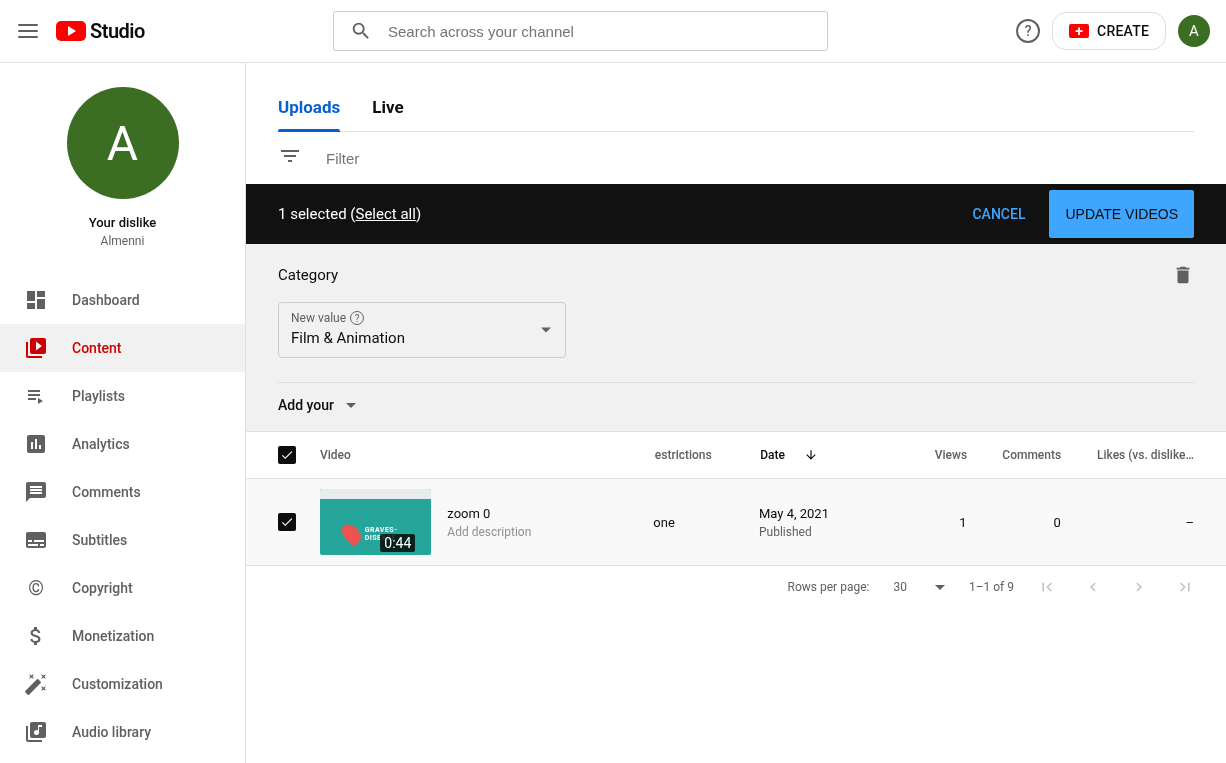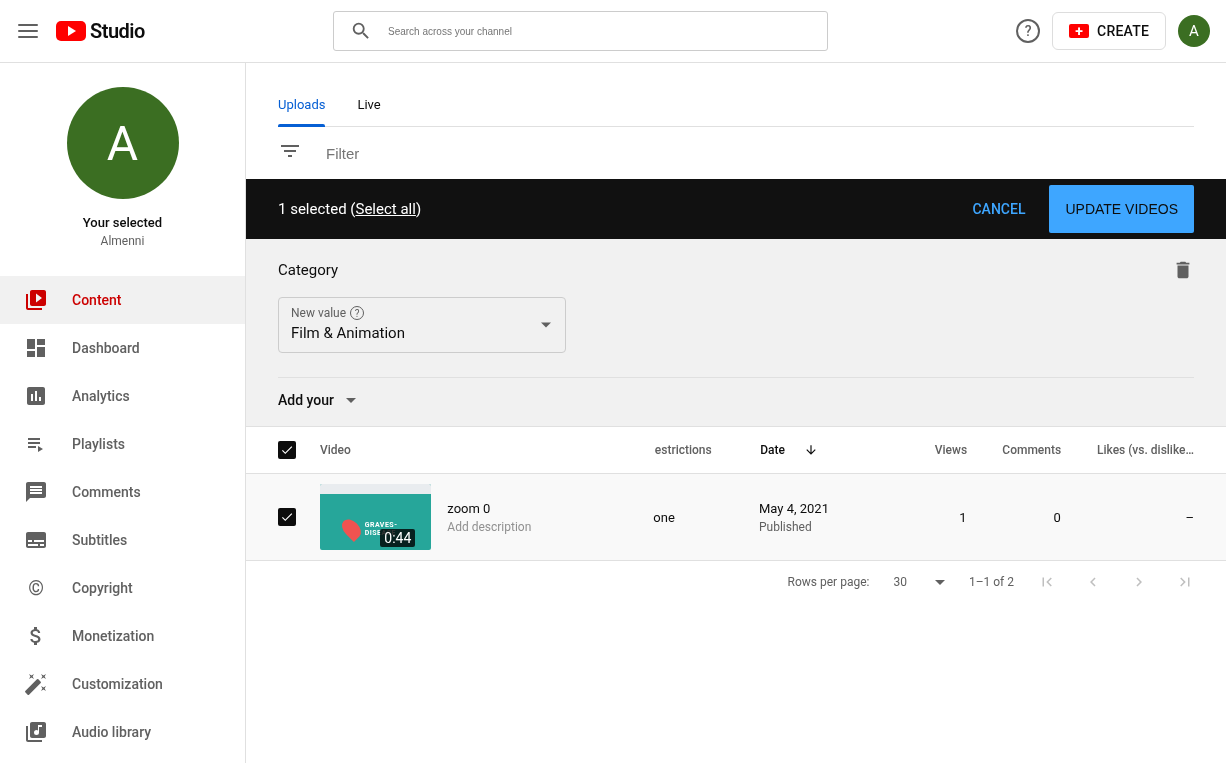--- a/index.html
+++ b/index.html
@@ -8,24 +8,24 @@
 
 .header { height: 63px; border-bottom: 1px solid #e0e0e0; display: flex; align-items: center; padding: 0 16px; gap: 16px; }
 .hamburger { width: 24px; height: 24px; display: flex; flex-direction: column; justify-content: center; gap: 4px; cursor: pointer; padding: 2px; }
 .hamburger span { height: 2px; background: #606060; border-radius: 1px; }
 .logo { display: flex; align-items: center; gap: 4px; }
 .yt-icon { width: 30px; height: 20px; background: #ff0000; border-radius: 5px; display: flex; align-items: center; justify-content: center; }
 .yt-icon::after { content: ''; border-left: 8px solid #fff; border-top: 5px solid transparent; border-bottom: 5px solid transparent; margin-left: 2px; }
 .logo-text { font-size: 20px; font-weight: 600; letter-spacing: -0.5px; }
 .search-box { flex: 0 0 495px; margin-left: auto; margin-right: auto; height: 40px; border: 1px solid #ccc; border-radius: 3px; display: flex; align-items: center; padding: 0 16px; gap: 16px; }
 .search-box svg { width: 22px; height: 22px; fill: #606060; }
-.search-box input { border: none; outline: none; font-size: 10px; flex: 1; color: #ef4444; }
+.search-box input { border: none; outline: none; font-size: 15px; flex: 1; color: #ef4444; }
 .header-right { display: flex; align-items: center; gap: 12px; }
 .help-icon { width: 24px; height: 24px; border: 2px solid #606060; border-radius: 50%; display: flex; align-items: center; justify-content: center; font-size: 14px; color: #606060; font-weight: 500; cursor: pointer; }
-.create-btn { height: 38px; border: 1px solid #ddd; border-radius: 6px; display: flex; align-items: center; gap: 8px; padding: 0 16px; cursor: pointer; font-size: 14px; font-weight: 500; letter-spacing: 0.2px; }
+.create-btn { height: 38px; border: 1px solid #ddd; border-radius: 14px; display: flex; align-items: center; gap: 8px; padding: 0 16px; cursor: pointer; font-size: 14px; font-weight: 500; letter-spacing: 0.2px; }
 .create-icon { width: 20px; height: 14px; background: #ff0000; border-radius: 2px; position: relative; display: flex; align-items: center; justify-content: center; }
 .create-icon::after { content: '+'; color: #fff; font-size: 14px; font-weight: bold; line-height: 1; }
 .avatar { width: 32px; height: 32px; border-radius: 50%; background: #3b6e22; color: #fff; display: flex; align-items: center; justify-content: center; font-size: 15px; cursor: pointer; }
 
 
 .body { display: flex; height: calc(763px - 63px); }
 .sidebar { width: 246px; border-right: 1px solid #e0e0e0; overflow-y: auto; }
 .main { flex: 1; overflow: hidden; display: flex; flex-direction: column; }
 
 
@@ -36,21 +36,21 @@
 .nav { padding-top: 12px; }
 .nav-item { height: 48px; display: flex; align-items: center; padding: 0 24px; gap: 24px; cursor: pointer; font-size: 14px; font-weight: 500; color: #606060; }
 .nav-item.active { background: #f1f1f1; color: #cc0000; }
 .nav-item svg { width: 24px; height: 24px; fill: currentColor; flex-shrink: 0; }
 .nav-item .icon-box { width: 24px; height: 24px; display: flex; align-items: center; justify-content: center; font-size: 20px; flex-shrink: 0; }
 
 
 .page-header { padding: 24px 32px 0; }
 .page-title { font-size: 25px; font-weight: 600; margin-bottom: 20px; }
 .tabs { display: flex; gap: 32px; border-bottom: 1px solid #e0e0e0; }
-.tab { padding: 10px 0 14px; font-size: 13px; font-weight: 400; cursor: pointer; position: relative; }
+.tab { padding: 10px 0 14px; font-size: 17px; font-weight: 700; cursor: pointer; position: relative; }
 .tab.active { color: #065fd4; }
 .tab.active::after { content: ''; position: absolute; bottom: -1px; left: 0; right: 0; height: 3px; background: #065fd4; border-radius: 2px 2px 0 0; }
 .filter-row { display: flex; align-items: center; padding: 12px 32px; gap: 24px; }
 .filter-icon svg { width: 24px; height: 24px; fill: #606060; }
 .filter-row input { border: none; outline: none; font-size: 15px; color: #909090; flex: 1; }
 
 
 .selection-bar { background: #111; color: #fff; height: 60px; display: flex; align-items: center; padding: 0 32px; font-size: 15px; }
 .selection-bar a { color: #fff; text-decoration: underline; cursor: pointer; }
 .selection-bar .spacer { flex: 1; }
@@ -136,47 +136,47 @@
     </div>
     <div class="avatar">A</div>
   </div>
 </div>
 
 <div class="body">
 
   <div class="sidebar">
     <div class="channel-block">
       <div class="channel-avatar">A</div>
-      <div class="channel-label">Your selected</div>
+      <div class="channel-label">Your dislike</div>
       <div class="channel-name">Almenni</div>
     </div>
     <div class="nav">
+      <div class="nav-item">
+        <svg viewBox="0 0 24 24">
+            <path d="M3 13h8V3H3v10zm0 8h8v-6H3v6zm10 0h8V11h-8v10zm0-18v6h8V3h-8z"></path>
+          </svg>
+        <span>Dashboard</span>
+      </div>
       <div class="nav-item active">
         <svg viewBox="0 0 24 24">
             <path d="M4 6H2v14c0 1.1.9 2 2 2h14v-2H4V6zm16-4H8c-1.1 0-2 .9-2 2v12c0 1.1.9 2 2 2h12c1.1 0 2-.9 2-2V4c0-1.1-.9-2-2-2zm-8 12.5v-9l6 4.5-6 4.5z"></path>
           </svg>
         <span>Content</span>
       </div>
       <div class="nav-item">
         <svg viewBox="0 0 24 24">
-            <path d="M3 13h8V3H3v10zm0 8h8v-6H3v6zm10 0h8V11h-8v10zm0-18v6h8V3h-8z"></path>
-          </svg>
-        <span>Dashboard</span>
+            <path d="M4 10h12v2H4zm0-4h12v2H4zm0 8h8v2H4zm10 0v6l5-3z"></path>
+          </svg>
+        <span>Playlists</span>
       </div>
       <div class="nav-item">
         <svg viewBox="0 0 24 24">
             <path d="M19 3H5c-1.1 0-2 .9-2 2v14c0 1.1.9 2 2 2h14c1.1 0 2-.9 2-2V5c0-1.1-.9-2-2-2zM9 17H7v-7h2v7zm4 0h-2V7h2v10zm4 0h-2v-4h2v4z"></path>
           </svg>
         <span>Analytics</span>
-      </div>
-      <div class="nav-item">
-        <svg viewBox="0 0 24 24">
-            <path d="M4 10h12v2H4zm0-4h12v2H4zm0 8h8v2H4zm10 0v6l5-3z"></path>
-          </svg>
-        <span>Playlists</span>
       </div>
       <div class="nav-item">
         <svg viewBox="0 0 24 24">
             <path d="M20 2H4c-1.1 0-2 .9-2 2v18l4-4h14c1.1 0 2-.9 2-2V4c0-1.1-.9-2-2-2zm-2 12H6v-2h12v2zm0-3H6V9h12v2zm0-3H6V6h12v2z"></path>
           </svg>
         <span>Comments</span>
       </div>
       <div class="nav-item">
         <svg viewBox="0 0 24 24">
             <path d="M20 4H4c-1.1 0-2 .9-2 2v12c0 1.1.9 2 2 2h16c1.1 0 2-.9 2-2V6c0-1.1-.9-2-2-2zM4 12h4v2H4v-2zm10 6H4v-2h10v2zm6 0h-4v-2h4v2zm0-4H10v-2h10v2z"></path>
@@ -297,21 +297,21 @@
         <div class="row-likes">–</div>
       </div>
     </div>
 
     <div class="pagination">
       <span>Rows per page:</span>
       <div class="rpp-select">
         <span>30</span>
         <div class="pag-arrow"></div>
       </div>
-      <span>1–1 of 2</span>
+      <span>1–1 of 9</span>
       <div class="nav-btns">
         <span>
             <svg viewBox="0 0 24 24">
               <path d="M18.41 16.59L13.82 12l4.59-4.59L17 6l-6 6 6 6zM6 6h2v12H6z"></path>
             </svg>
           </span>
         <span>
             <svg viewBox="0 0 24 24">
               <path d="M15.41 7.41L14 6l-6 6 6 6 1.41-1.41L10.83 12z"></path>
             </svg>

